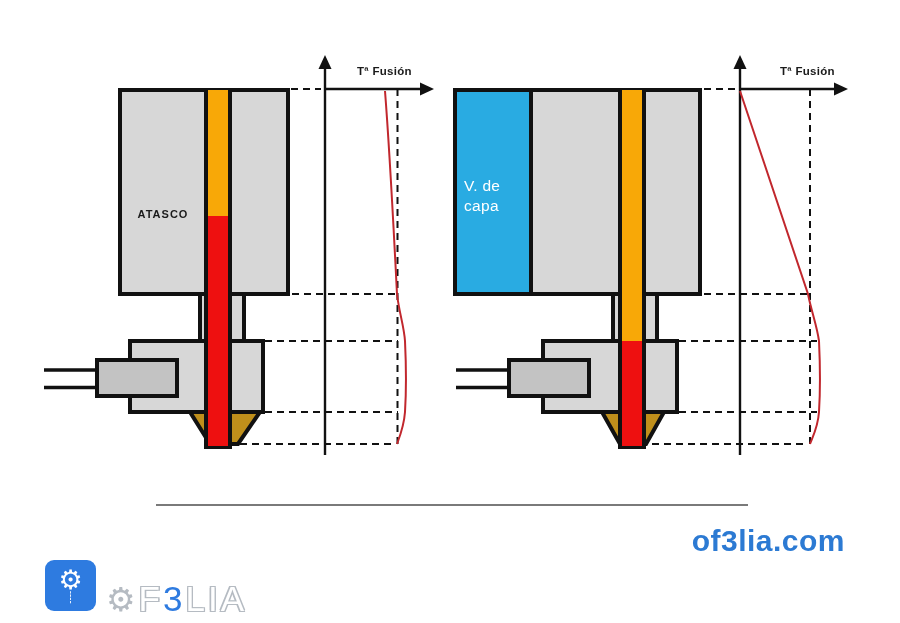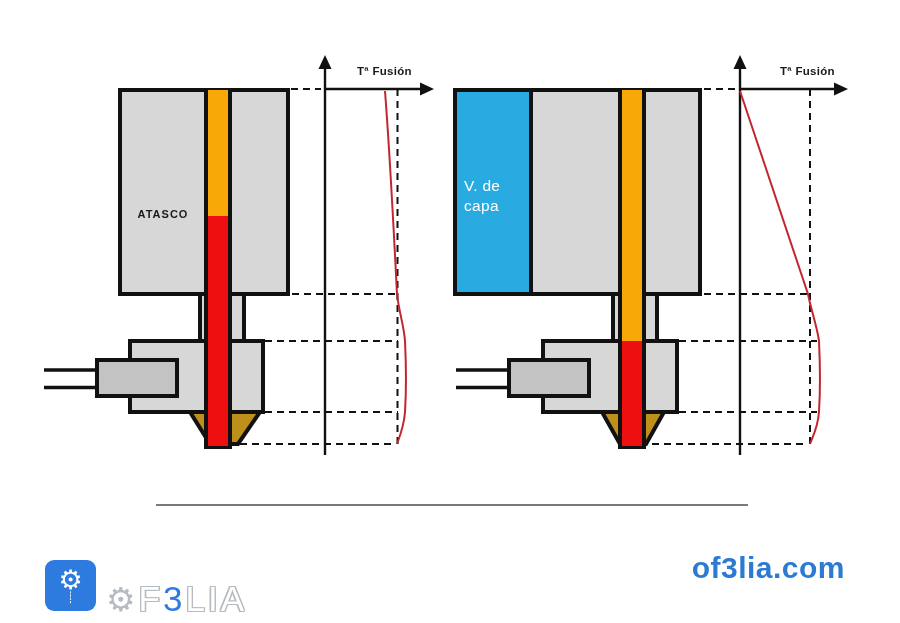--- a/index.html
+++ b/index.html
@@ -32,21 +32,21 @@
   .brand-icon{width:51px;height:51px;background:var(--brand-blue);border-radius:9px;
               display:flex;flex-direction:column;align-items:center;justify-content:center;
               color:#fff;line-height:1;}
   .brand-icon .gear{font-size:27px;}
   .brand-icon .drip{font-size:11px;margin-top:-2px;}
   .brand-word{margin-left:10px;font-size:35px;font-weight:400;letter-spacing:3px;line-height:51px;margin-top:28px;}
   .outline-letter{color:#fff;text-shadow:-1.3px -1.3px 0 var(--logo-gray),1.3px -1.3px 0 var(--logo-gray),
                   -1.3px 1.3px 0 var(--logo-gray),1.3px 1.3px 0 var(--logo-gray);}
   .gear-letter{color:var(--logo-gray);font-size:33px;text-shadow:none;}
   .blue-letter{color:var(--brand-blue);}
-  .website{position:absolute;right:55px;top:551px;font-size:30px;font-weight:700;
+  .website{position:absolute;right:55px;top:524px;font-size:30px;font-weight:700;
            color:var(--website-blue);letter-spacing:.5px;}
 </style>
 </head>
 <body>
 
 <div class="stage">
   <svg width="900" height="623" viewBox="0 0 900 623">
 
     <g>
       <rect class="metal" x="120" y="90" width="168" height="204"></rect>

